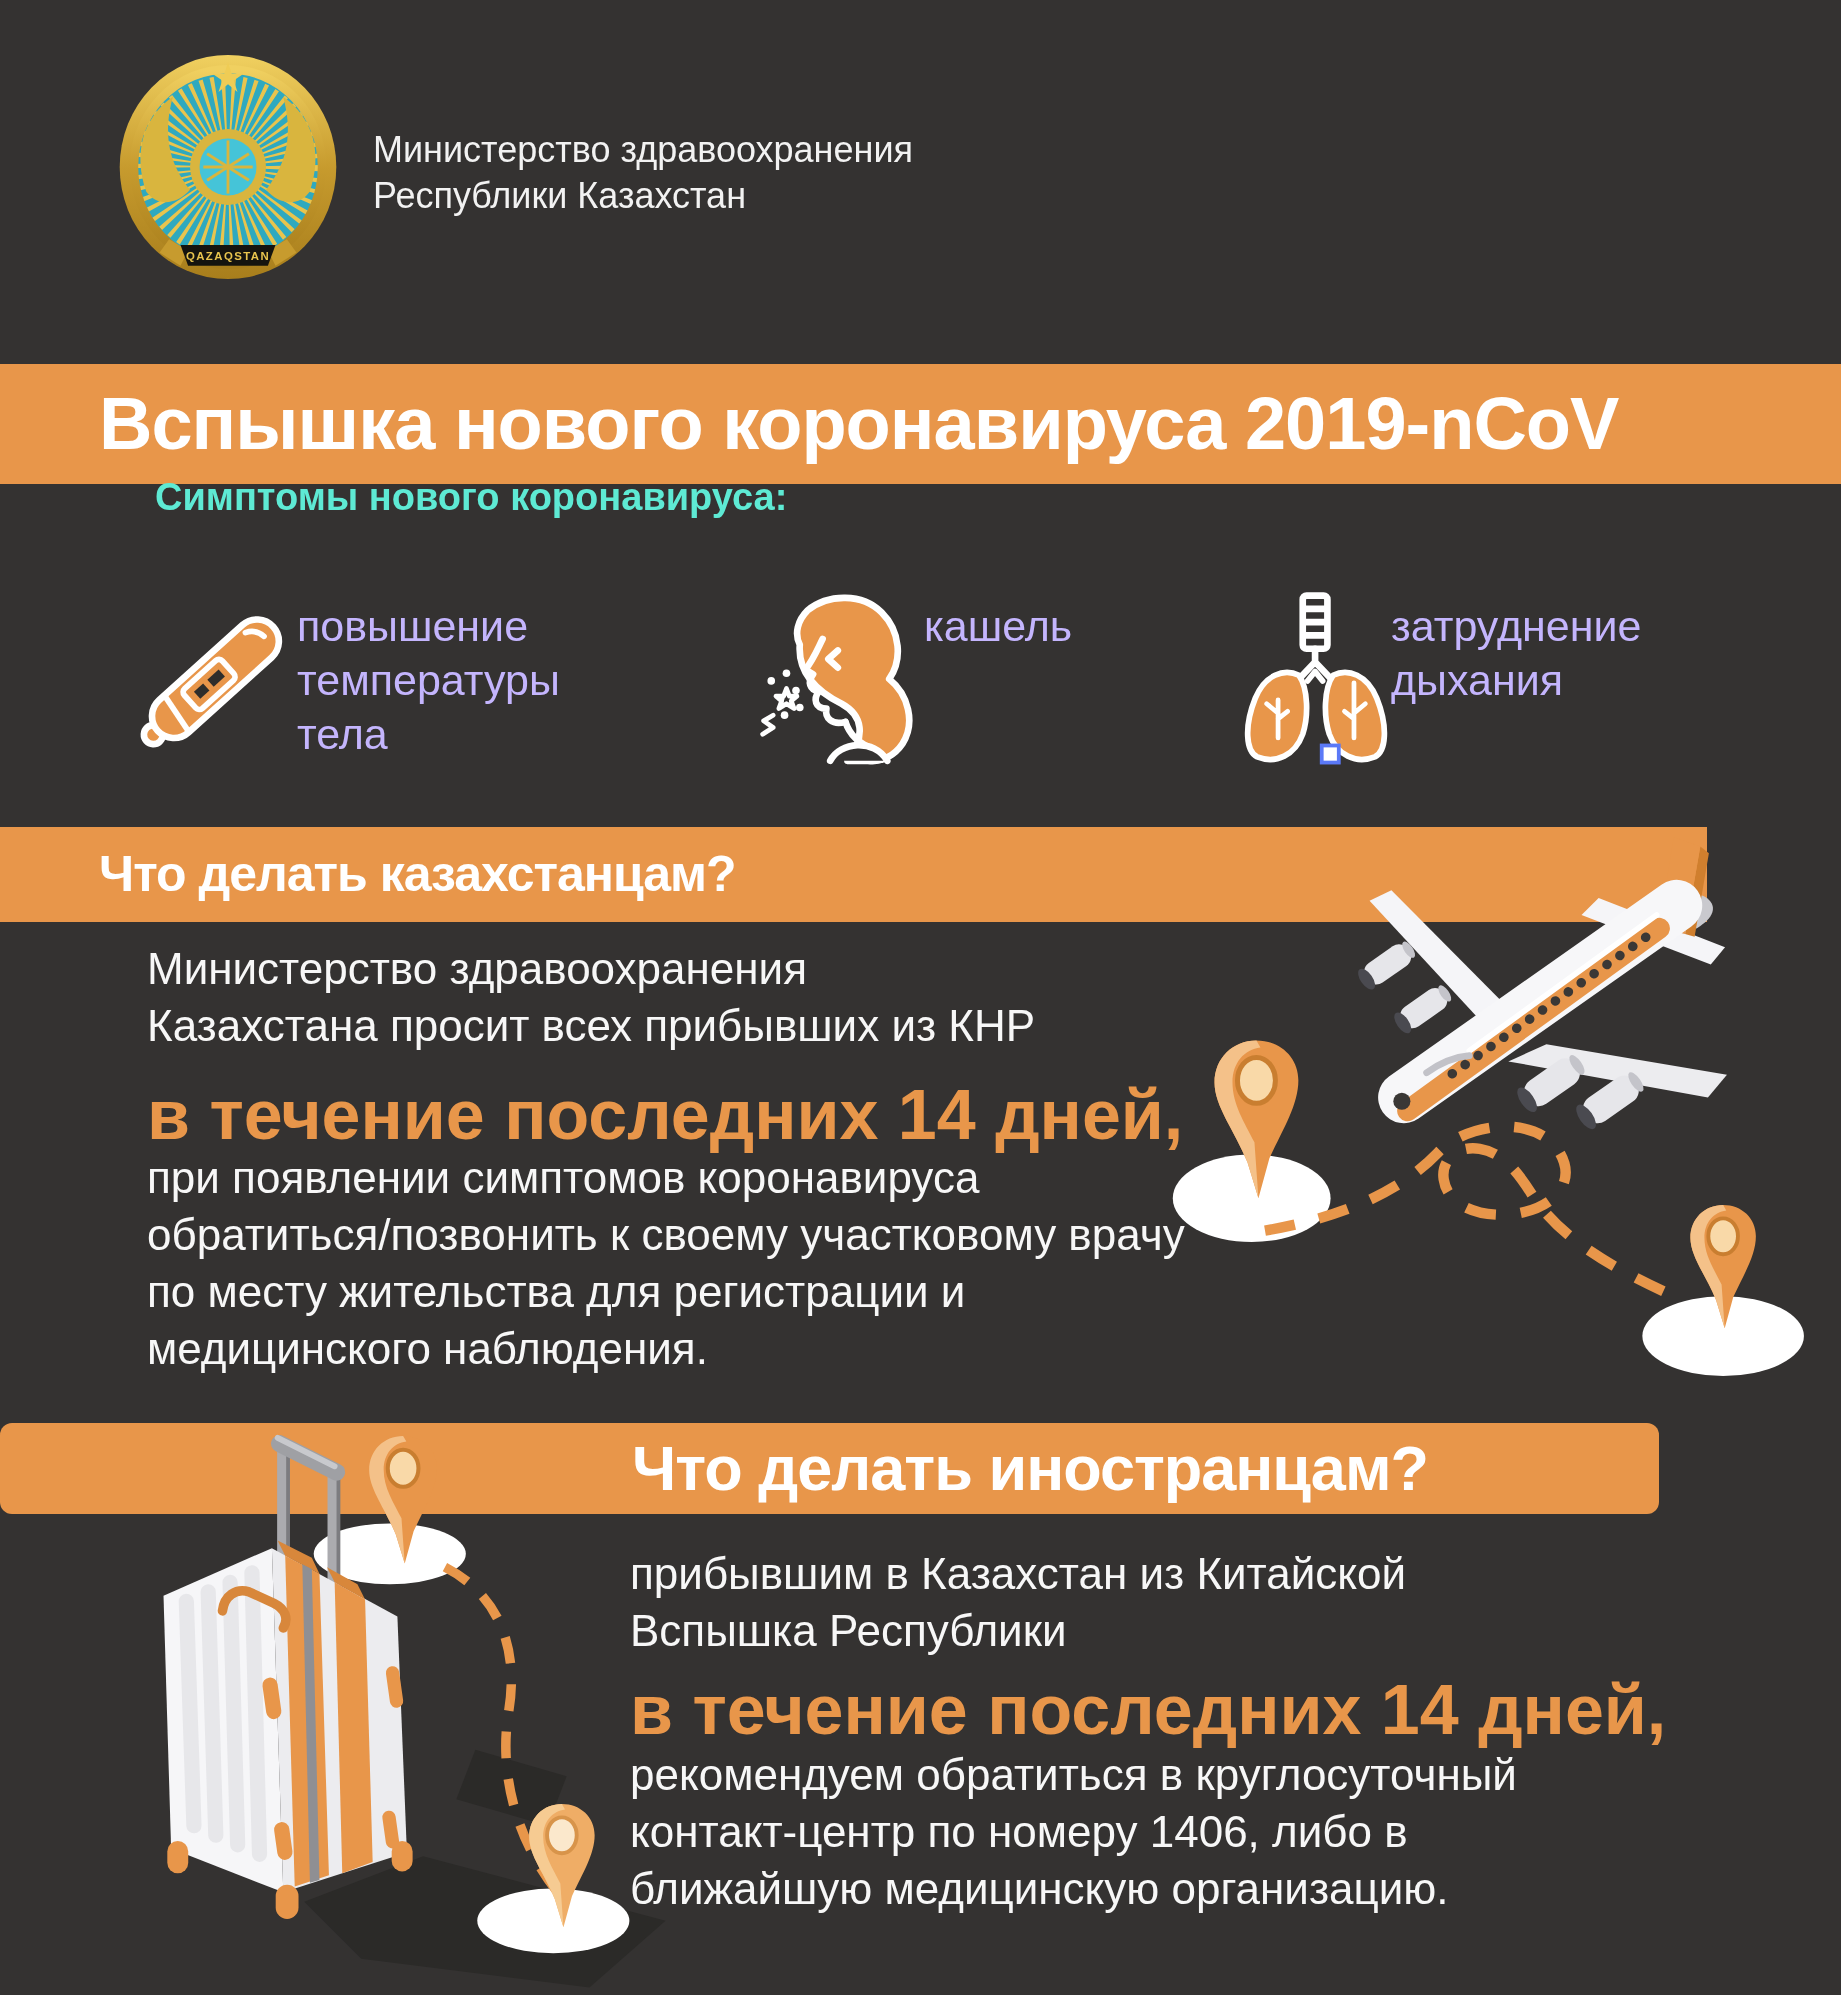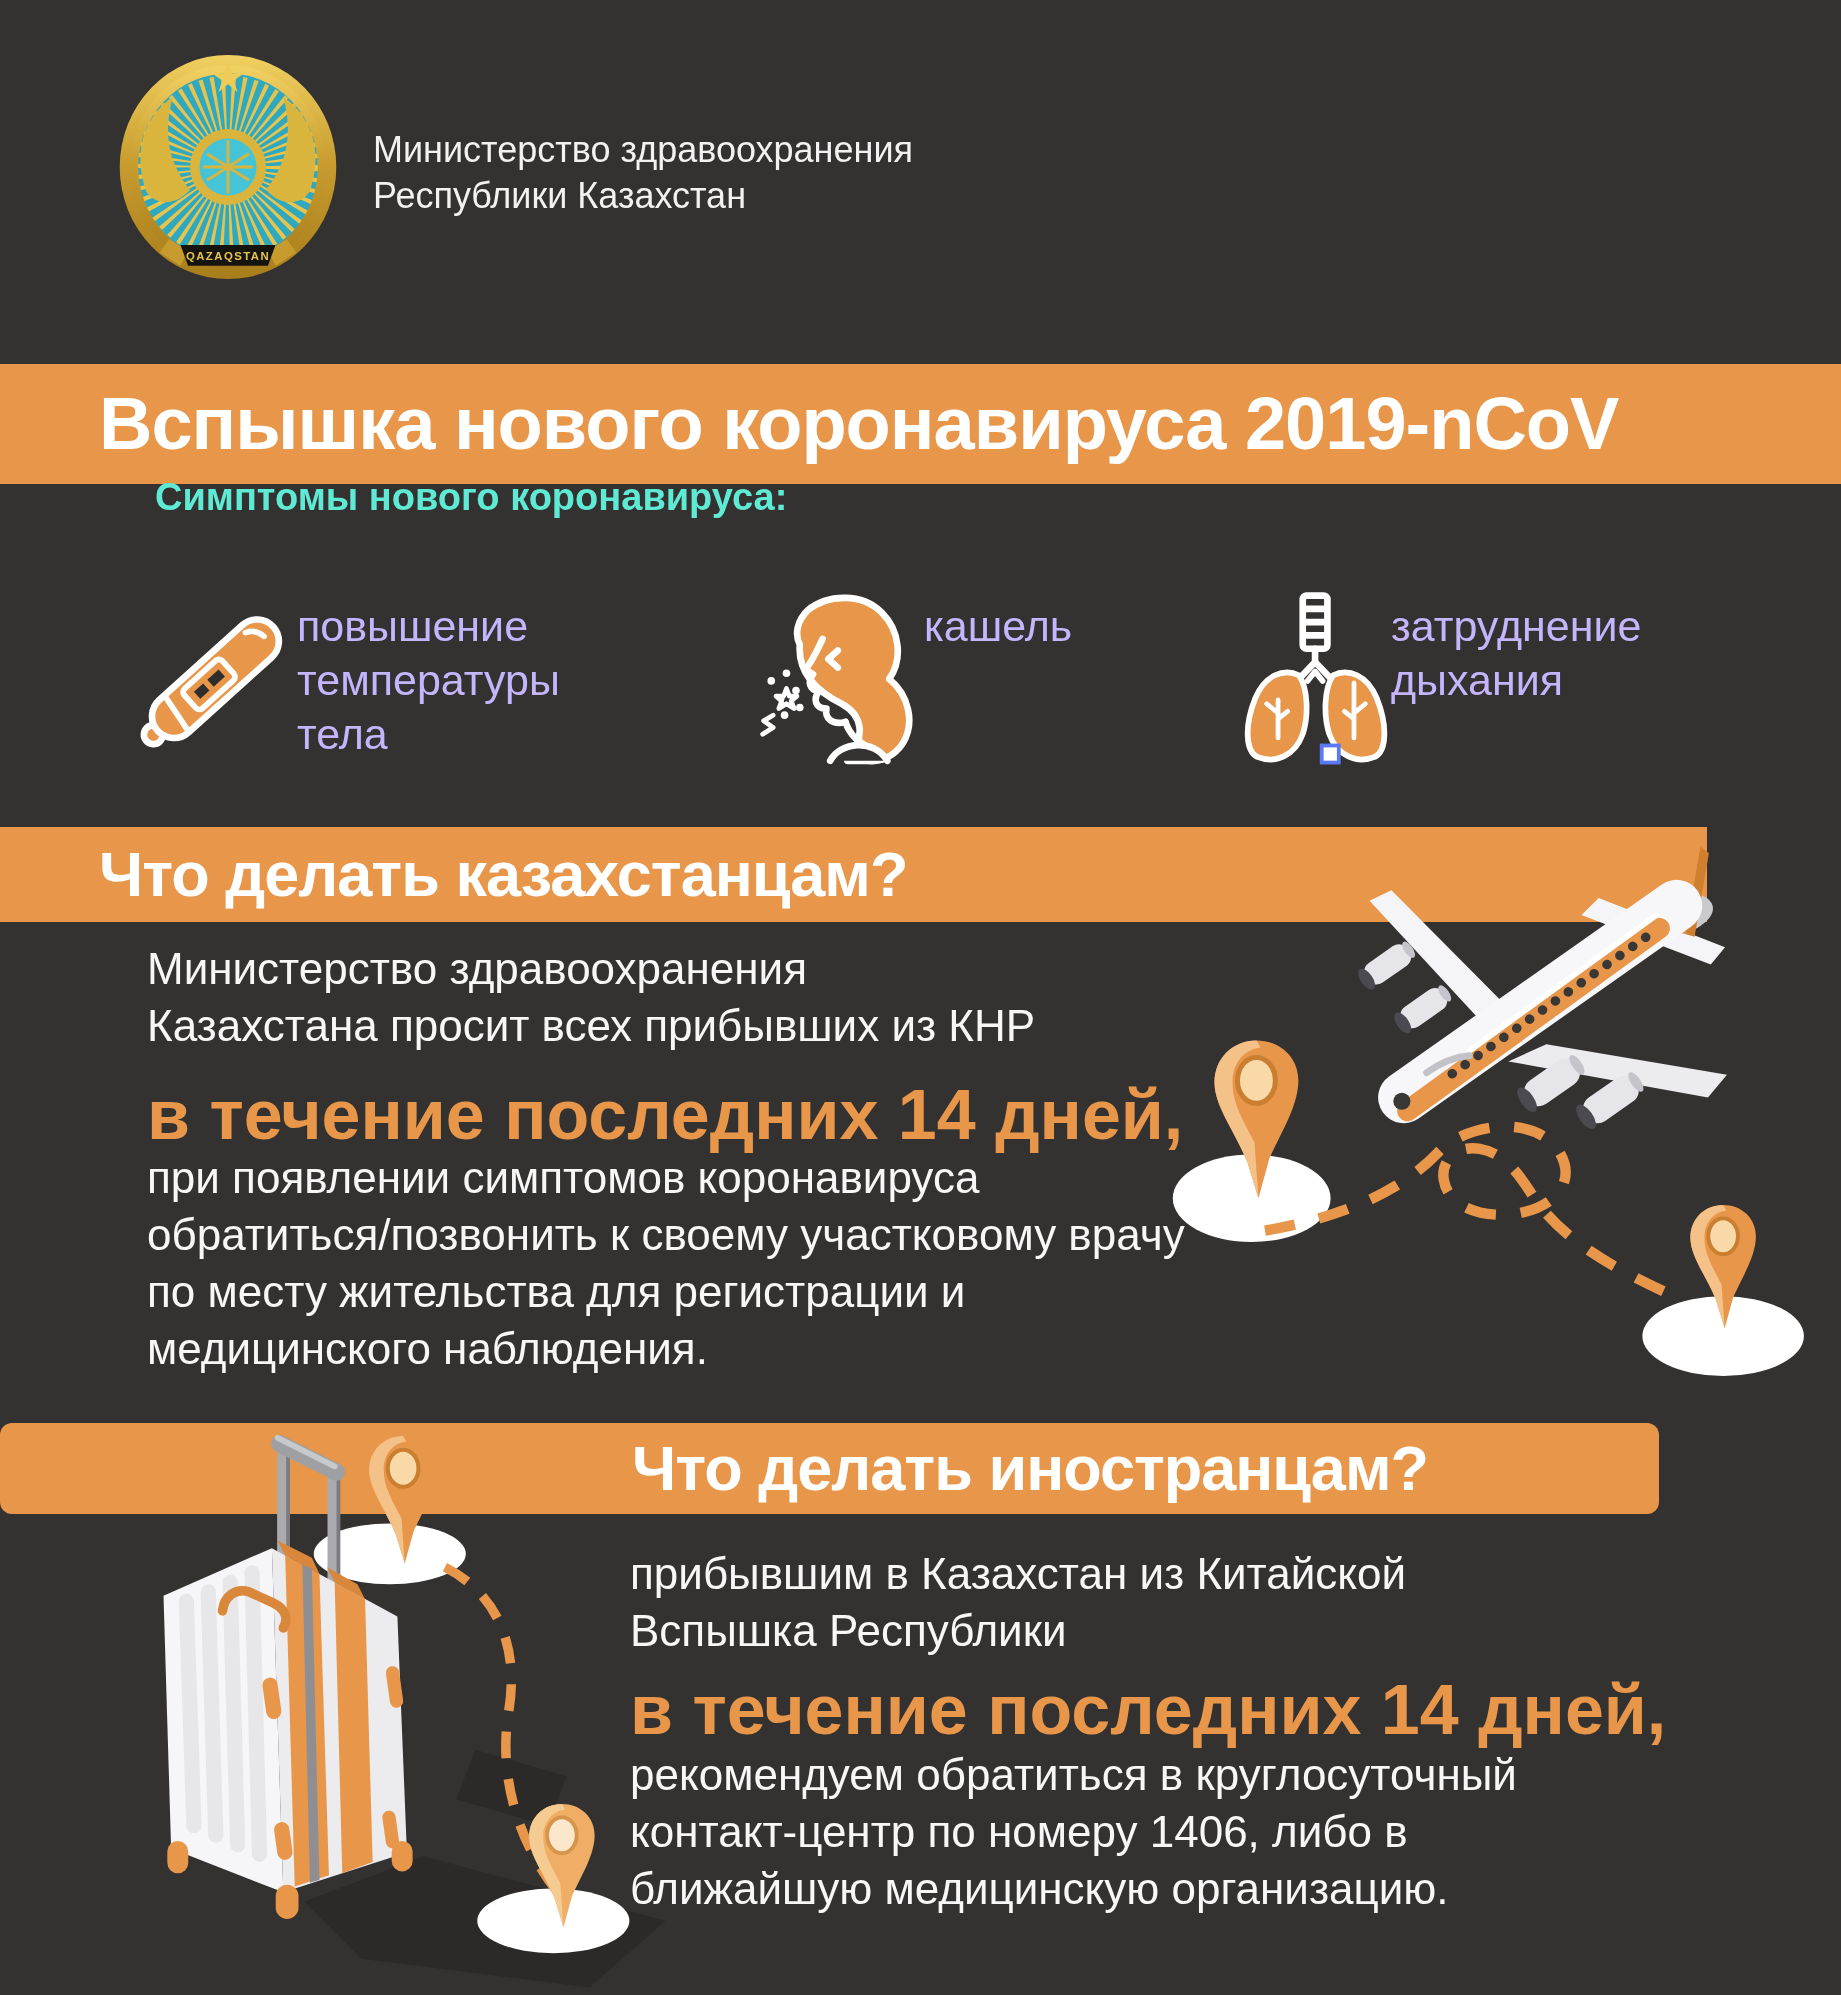--- a/index.html
+++ b/index.html
@@ -9,21 +9,21 @@
   }
   .emblem{position:absolute;left:114px;top:51px;width:228px;height:232px;}
   .ministry{position:absolute;left:373px;top:127px;font-size:36px;line-height:46px;color:#F2F2F2;font-weight:400;}
   .ministry span{display:block;white-space:nowrap;}
 
   .banner{position:absolute;left:0;background:#E8964A;}
   .banner h1,.banner h2{margin:0;color:#FFFFFF;font-weight:bold;white-space:nowrap;}
   .banner-title{top:334px;width:1841px;height:120px;margin-top:30px;}
   .banner-title h1{font-size:74px;line-height:120px;padding-left:99px;letter-spacing:-1px;}
   .banner-citizens{top:827px;width:1707px;height:95px;}
-  .banner-citizens h2{font-size:63px;line-height:95px;padding-left:99px;letter-spacing:-1px;}
+  .banner-citizens h2{font-size:50px;line-height:95px;padding-left:99px;letter-spacing:-1px;}
   .banner-foreigners{top:1423px;width:1659px;height:91px;border-radius:12px;}
   .banner-foreigners h2{font-size:63px;line-height:91px;padding-left:632px;letter-spacing:-1px;}
 
   .symptoms-heading{position:absolute;left:147px;top:468px;margin:8px;font-size:38px;font-weight:bold;color:#5eead4;white-space:nowrap;}
 
   .symptom-icon{position:absolute;}
   .icon-thermo{left:122px;top:588px;width:185px;height:185px;}
   .icon-cough{left:737px;top:582px;width:195px;height:195px;}
   .icon-lungs{left:1219px;top:588px;width:195px;height:185px;}
   .symptom-label{position:absolute;font-size:43px;line-height:54px;color:#c4b5fd;}

